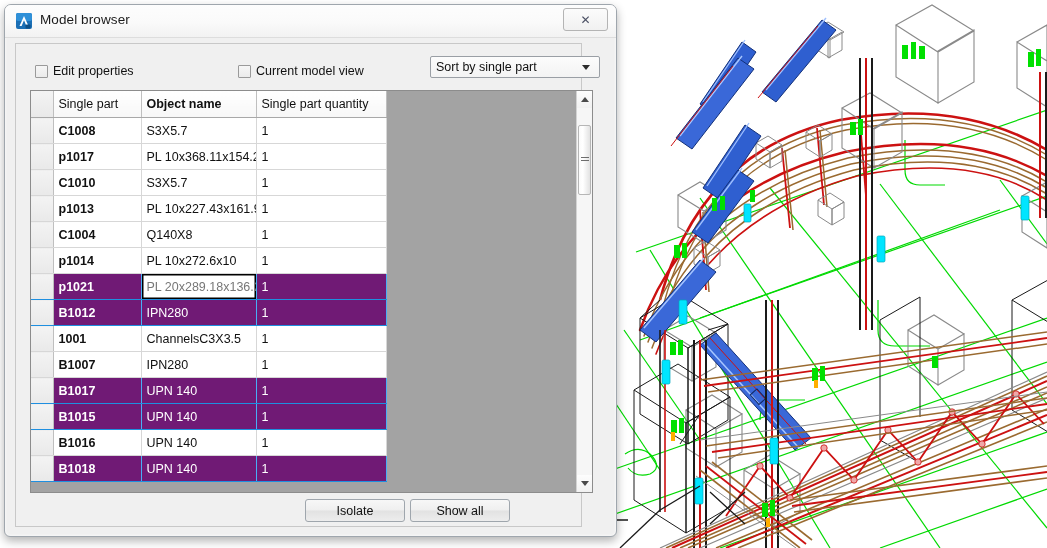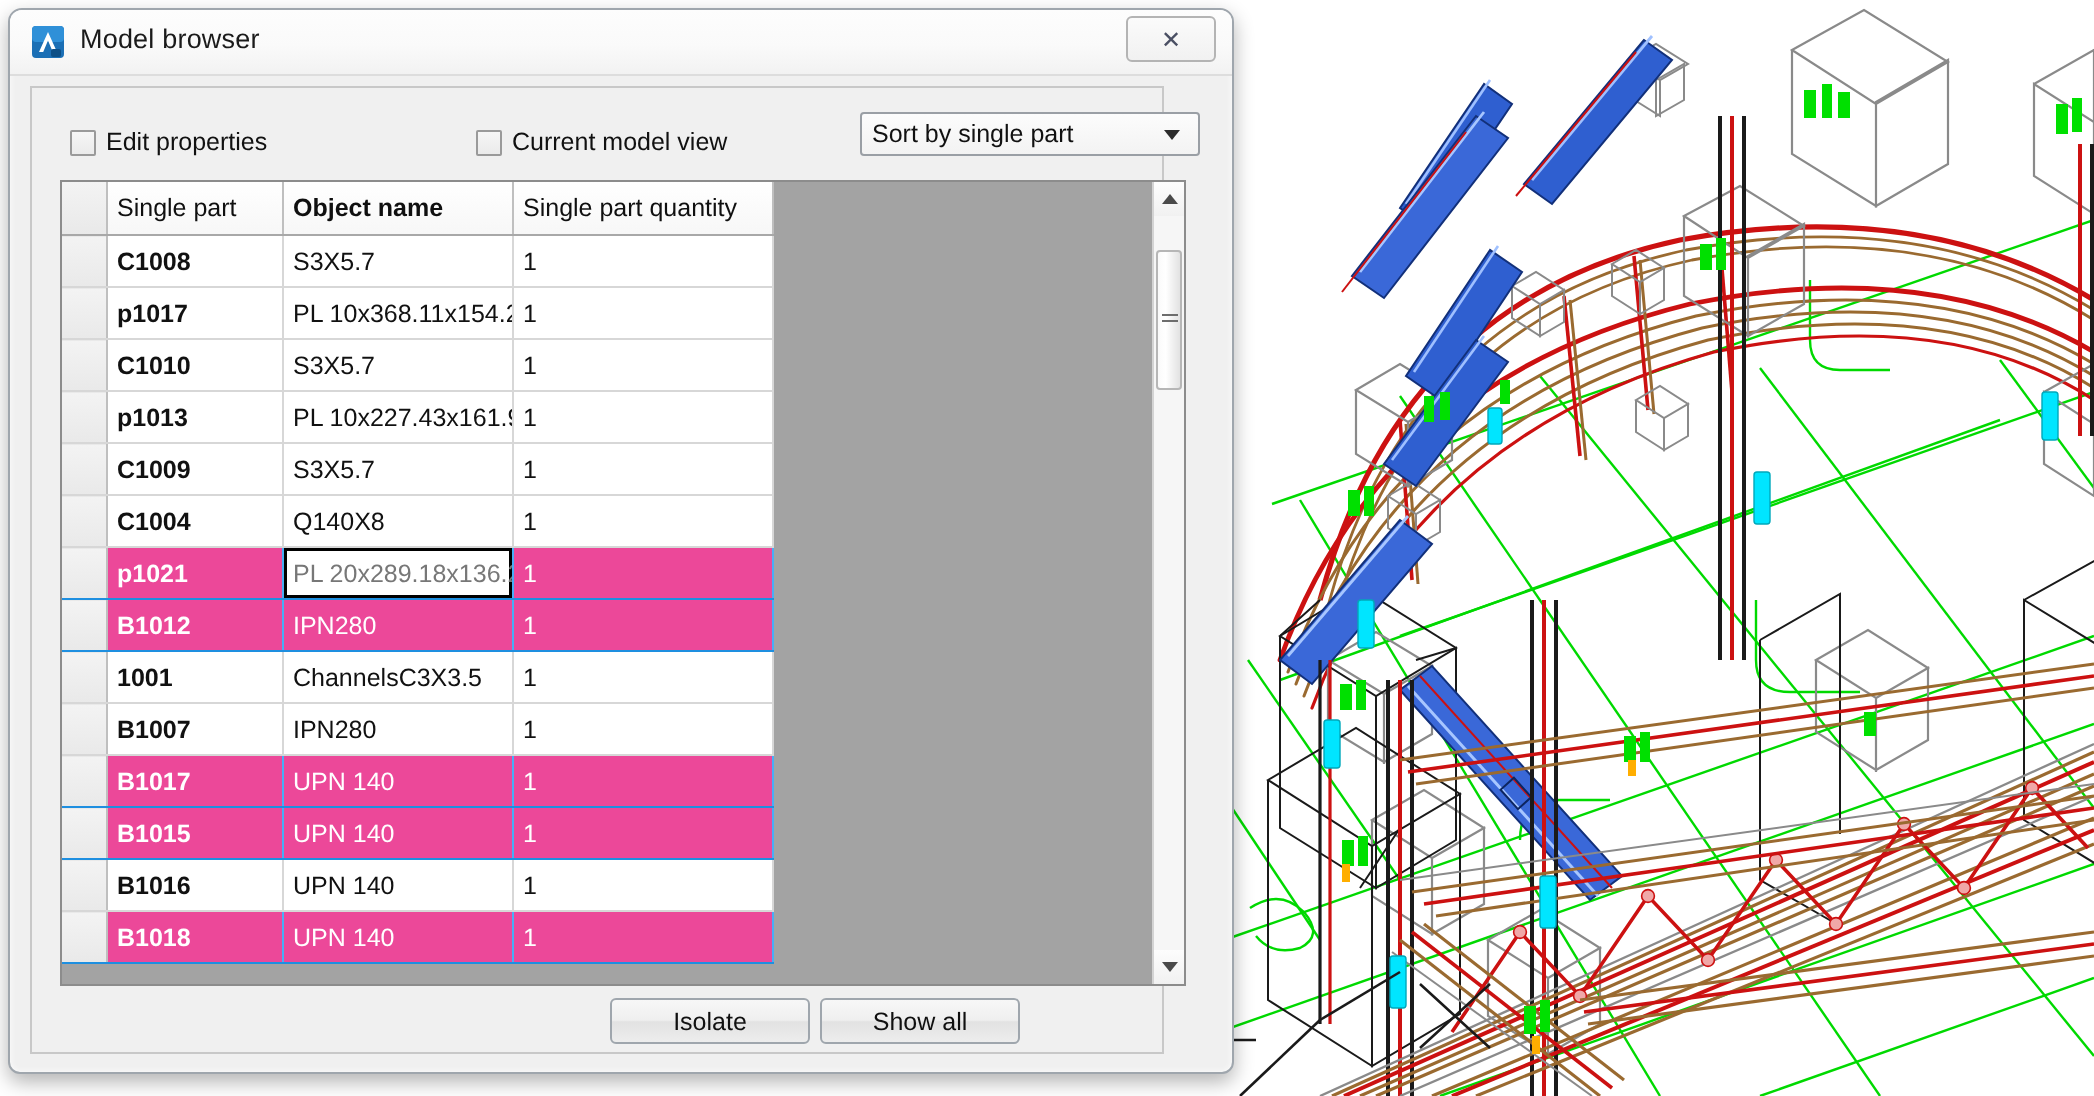--- a/index.html
+++ b/index.html
@@ -102,21 +102,21 @@
   table.grid td{
     height:25px;padding:0 0 0 5px;margin:0;
     border-right:1px solid #d7d7d7;border-bottom:1px solid #d7d7d7;
     font-size:12.5px;color:#111;white-space:nowrap;overflow:hidden;
   }
   table.grid td.sel-cell{background:linear-gradient(to bottom,#f3f3f3,#e9e9e9);padding:0;border-right:1px solid #bfbfbf;}
   td.part{font-weight:bold;color:#1a1a1a;}
   td.dim{color:#8b8b8b;}
   td.qty{color:#3a3a3a;}
 
-  tr.selected td{background:#ec4899;color:#ffffff;border-right-color:#48aef6;border-bottom-color:#1e8fe0;}
+  tr.selected td{background:#701a75;color:#ffffff;border-right-color:#48aef6;border-bottom-color:#1e8fe0;}
   tr.selected td.part{color:#ffffff;}
   tr.selected td.dim{color:#eaf6ff;}
   tr.selected td.qty{color:#ffffff;}
   tr.selected td.sel-cell{background:linear-gradient(to bottom,#f3f3f3,#e9e9e9);}
 
   td.editing{
     background:#ffffff !important;color:#777 !important;
     box-shadow:inset 0 0 0 1.5px #000000;
   }
 
@@ -472,28 +472,28 @@
                 <td class="qty">1</td>
               </tr>
               <tr>
                 <td class="sel-cell"></td>
                 <td class="part">p1013</td>
                 <td class="obj dim">PL 10x227.43x161.95</td>
                 <td class="qty">1</td>
               </tr>
               <tr>
                 <td class="sel-cell"></td>
-                <td class="part">C1009</td>
-                <td class="obj">S3X5.7</td>
-                <td class="qty">1</td>
-              </tr>
-              <tr>
-                <td class="sel-cell"></td>
                 <td class="part">C1004</td>
                 <td class="obj">Q140X8</td>
+                <td class="qty">1</td>
+              </tr>
+              <tr>
+                <td class="sel-cell"></td>
+                <td class="part">p1014</td>
+                <td class="obj dim">PL 10x272.6x10</td>
                 <td class="qty">1</td>
               </tr>
               <tr class="selected">
                 <td class="sel-cell"></td>
                 <td class="part">p1021</td>
                 <td class="obj dim editing">PL 20x289.18x136.2</td>
                 <td class="qty">1</td>
               </tr>
               <tr class="selected">
                 <td class="sel-cell"></td>

